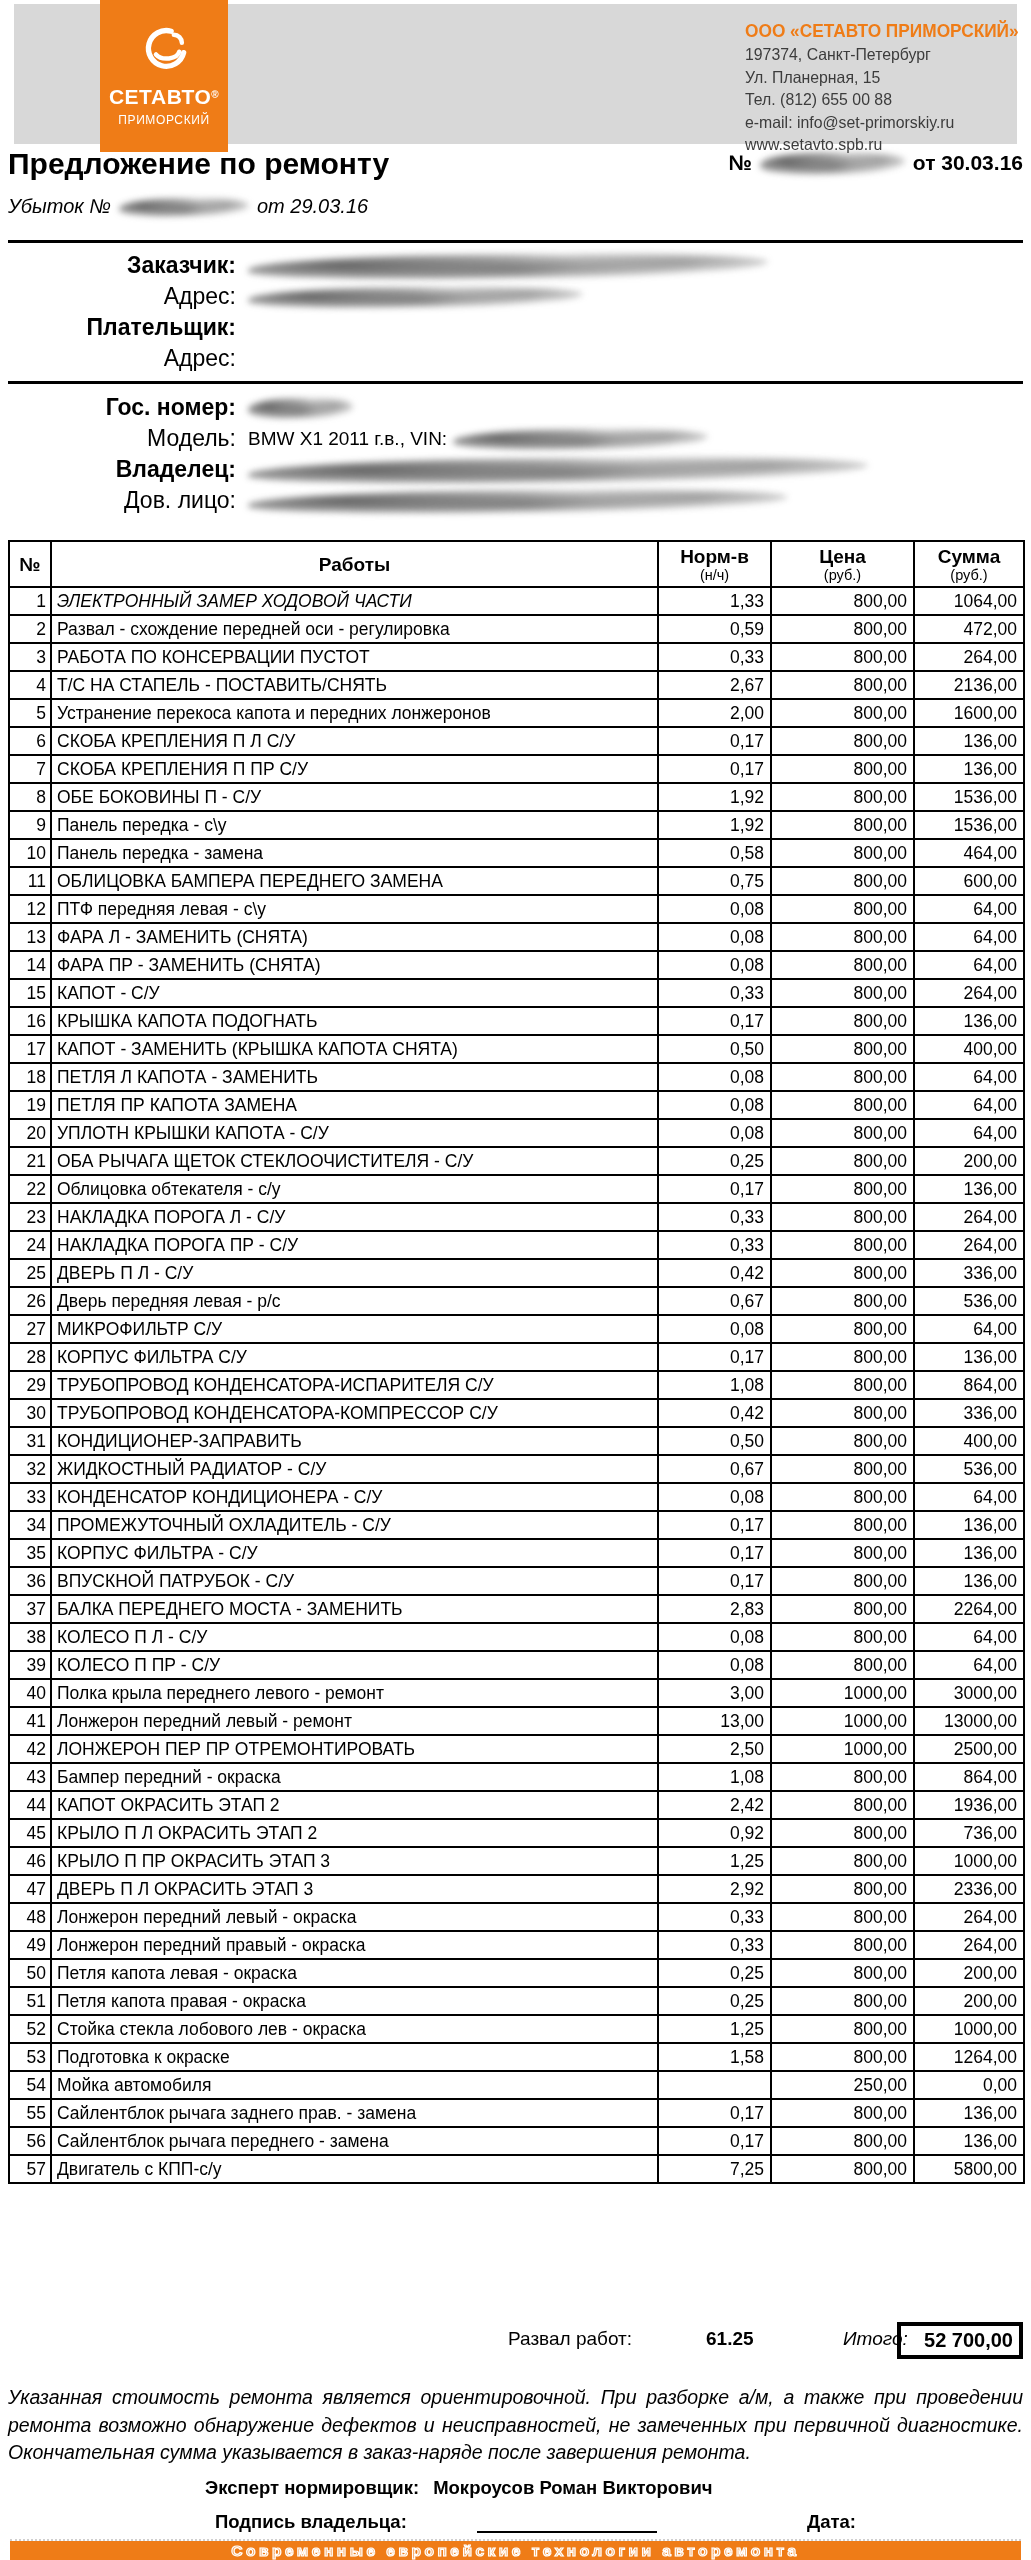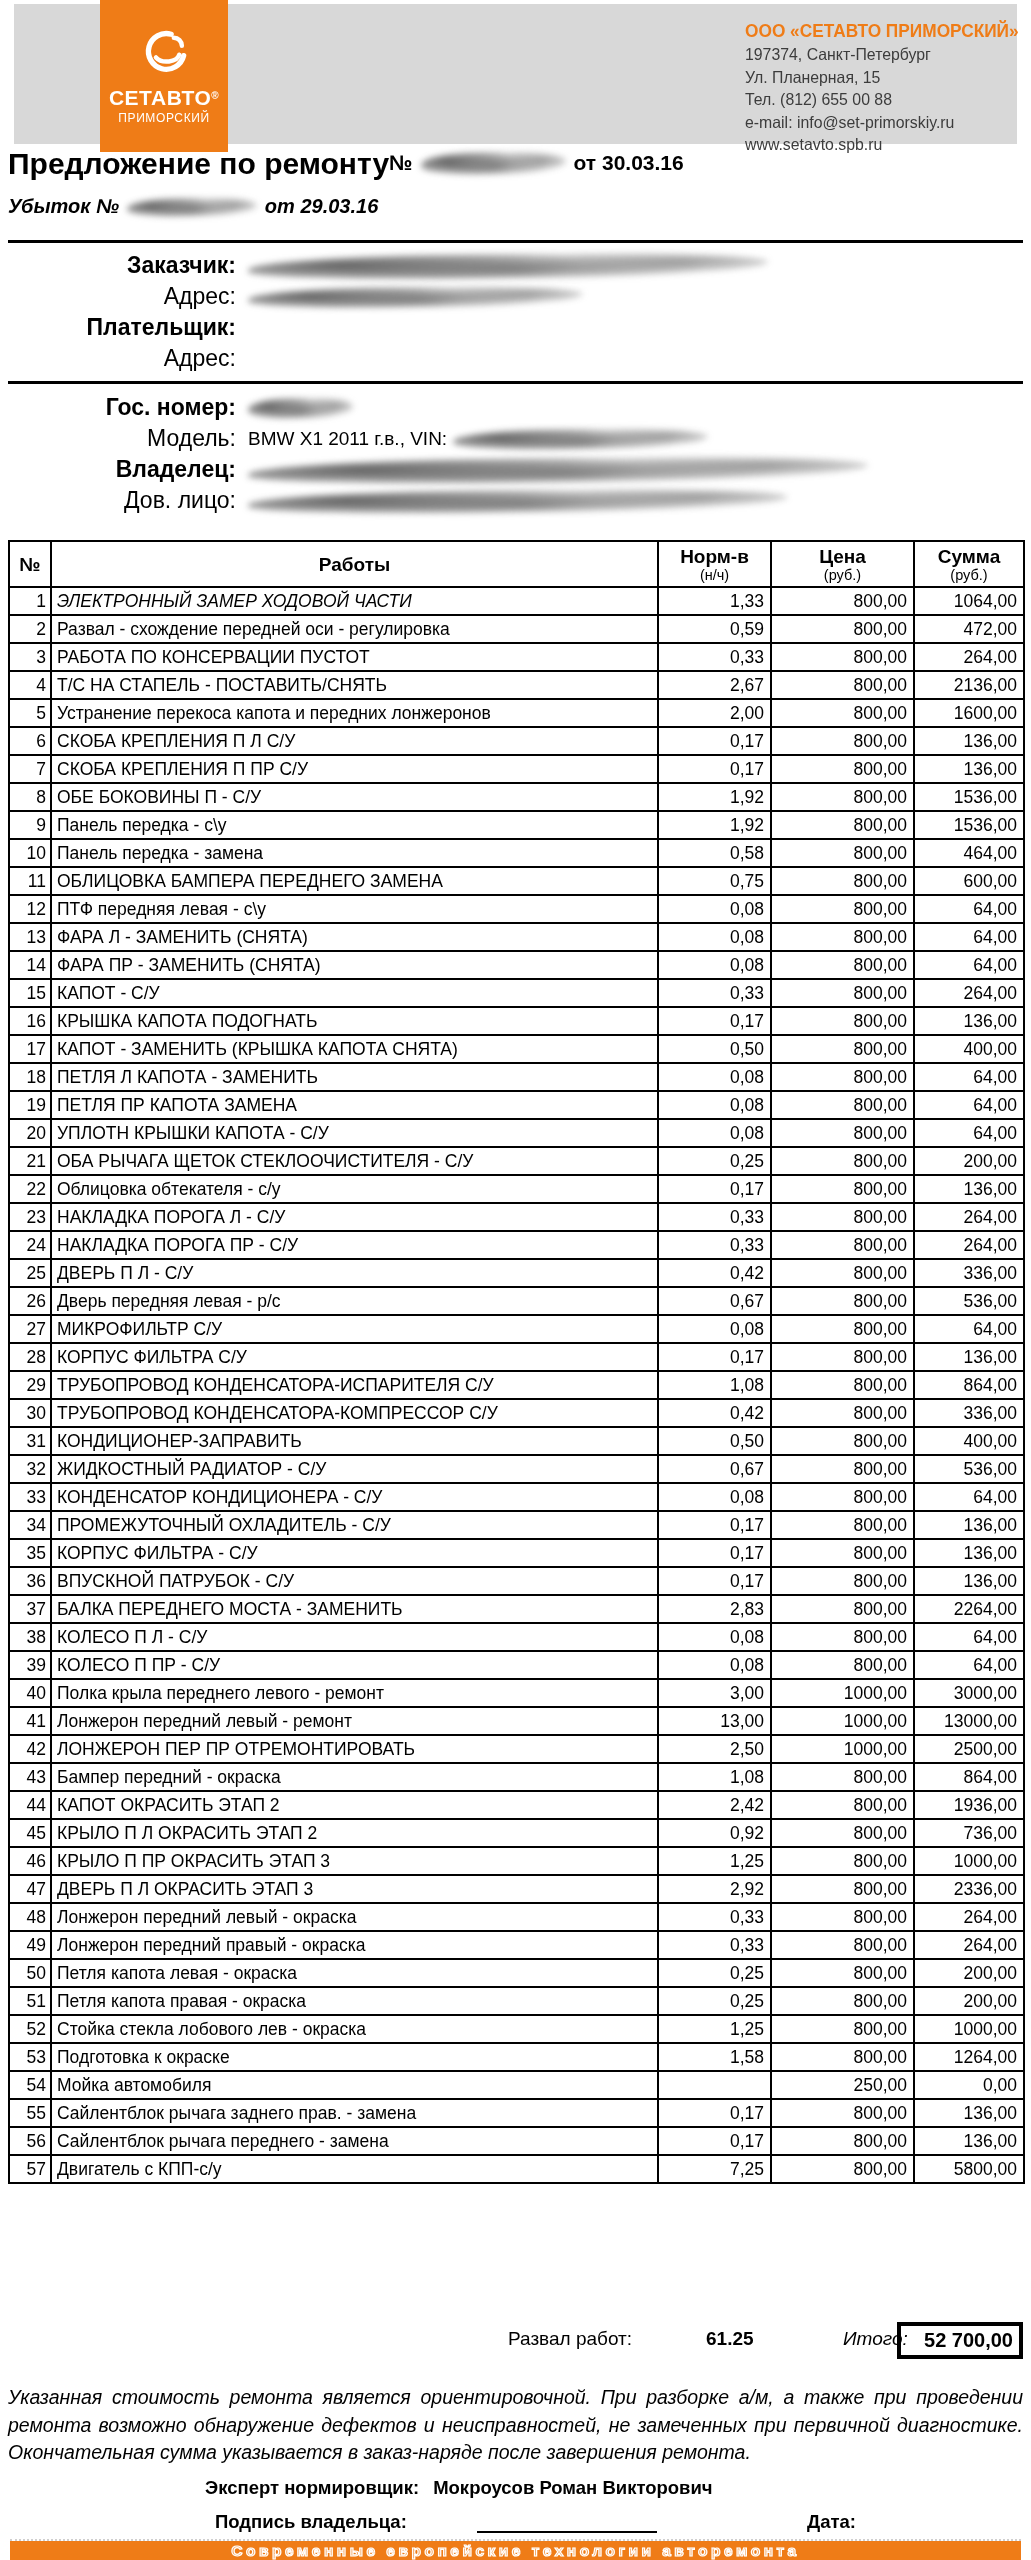--- a/index.html
+++ b/index.html
@@ -7,33 +7,33 @@
     width:1031px;height:2560px;background:#fff;position:relative;overflow:hidden;
     font-family:"Liberation Sans",sans-serif;color:#000;
   }
   .abs{position:absolute;}
 
   
   .band{top:4px;left:14px;width:1003px;height:140px;background:#d8d8d8;}
   .logo{left:100px;top:0;width:128px;height:152px;background:#ef7c17;
         display:flex;flex-direction:column;align-items:center;justify-content:center;color:#fff;}
   .logo svg{display:block;margin-bottom:6px;}
-  .logo-name{font-size:21px;font-weight:bold;letter-spacing:.5px;line-height:23px;}
+  .logo-name{font-size:21px;font-weight:bold;letter-spacing:.5px;line-height:28px;}
   .logo-name sup{font-size:10px;vertical-align:6px;}
   .logo-sub{font-size:12px;letter-spacing:.6px;margin-top:2px;}
   .company{left:745px;top:20px;transform:scaleX(.96);transform-origin:left top;}
   .company .c-name{color:#ef7c17;font-weight:bold;font-size:18px;line-height:23px;}
   .company .c-line{color:#3c3c3c;font-size:16.5px;line-height:22.5px;}
 
   
-  .title-row{top:147px;left:8px;width:1015px;display:flex;justify-content:flex-start;align-items:flex-start;}
+  .title-row{top:147px;left:8px;width:1015px;display:flex;justify-content:space-between;align-items:flex-start;}
   .doc-title{font-size:30px;font-weight:bold;line-height:34px;}
   .doc-no{display:flex;align-items:center;gap:8px;font-size:21px;font-weight:bold;margin-top:4px;}
   .loss-row{top:195px;left:8px;display:flex;align-items:center;gap:8px;
-            font-size:20px;font-weight:bold;font-style:italic;}
+            font-size:20px;font-weight:normal;font-style:italic;}
   .hr{height:3px;background:#000;left:8px;width:1015px;}
   .hr1{top:240px;} .hr2{top:381px;}
 
   
   .kv{left:8px;width:1015px;}
   .kv-row{display:flex;align-items:center;height:31px;}
   .kv-label{width:228px;text-align:right;padding-right:12px;font-size:23px;flex:0 0 auto;}
   .kv-label.b{font-weight:bold;}
   .kv-val{display:flex;align-items:center;gap:6px;font-size:19px;}
   .client{top:250px;} .vehicle{top:392px;}

